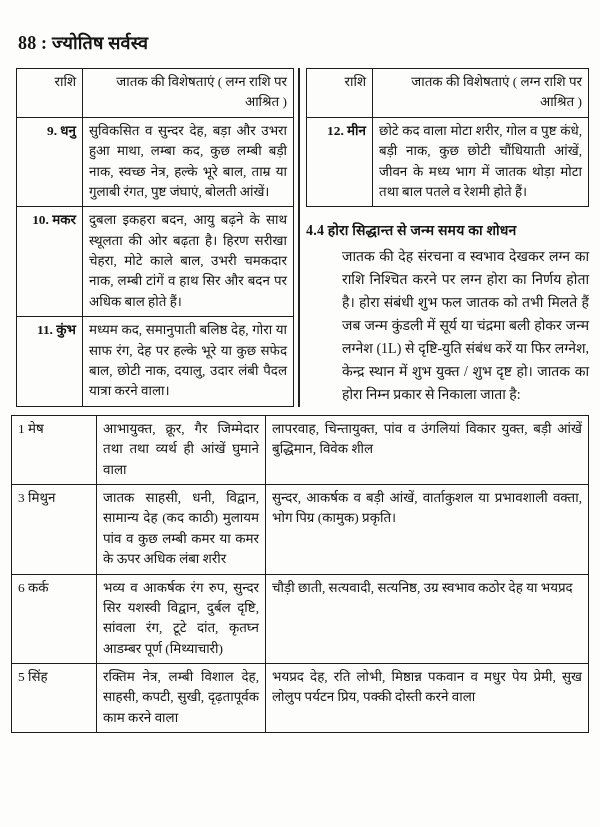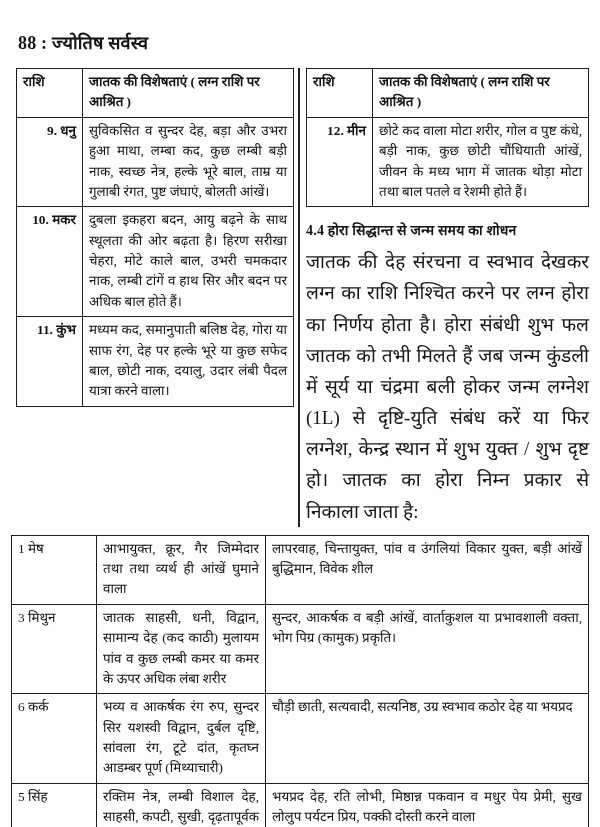--- a/index.html
+++ b/index.html
@@ -14,26 +14,26 @@
   .left-col  { width:279px; }
   .mid-rule  { width:2px; background:#222; align-self:stretch; margin:0 3px 0 4px; height:auto; }
   .right-col { width:284px; margin-left:3px; }
 
   table { border-collapse:collapse; width:100%; }
   .char-table th, .char-table td,
   .hora-table th, .hora-table td {
     border:1.6px solid #1d1d1d; vertical-align:top;
     font-size:13.4px; line-height:1.52; padding:3px 6px 4px 6px;
   }
-  .char-table th { font-weight:bold; text-align:left; }
+  .char-table th { font-weight:normal; text-align:right; }
   .sign-col { width:66px; font-weight:bold; white-space:nowrap;text-align:right; }
   .desc-col { text-align:justify; }
 
   .section-heading { font-weight:bold; font-size:14px; margin:13px 0 7px 0; letter-spacing:.2px; }
-  .section-body { font-size:19px; line-height:1.64; text-align:justify; }
+  .section-body { font-size:14px; line-height:1.64; text-align:justify;margin-left:36px; }
 
   .hora-wrap { margin:8px 11px 0 11px; }
   .hora-table .c1 { width:85px;  font-weight:normal; }
   .hora-table .c2 { width:169px; }
   .hora-table .c3 { width:auto; }
   .hora-table th { text-align:left; font-weight:bold; }
   .hora-table td.c1 { white-space:nowrap; }
   .hora-table td { text-align:justify;margin-left:45px; }
 </style>
 </head>

